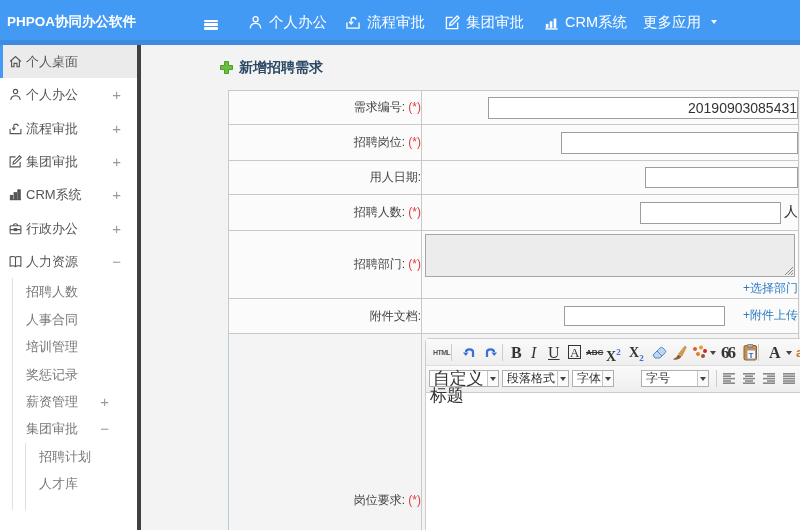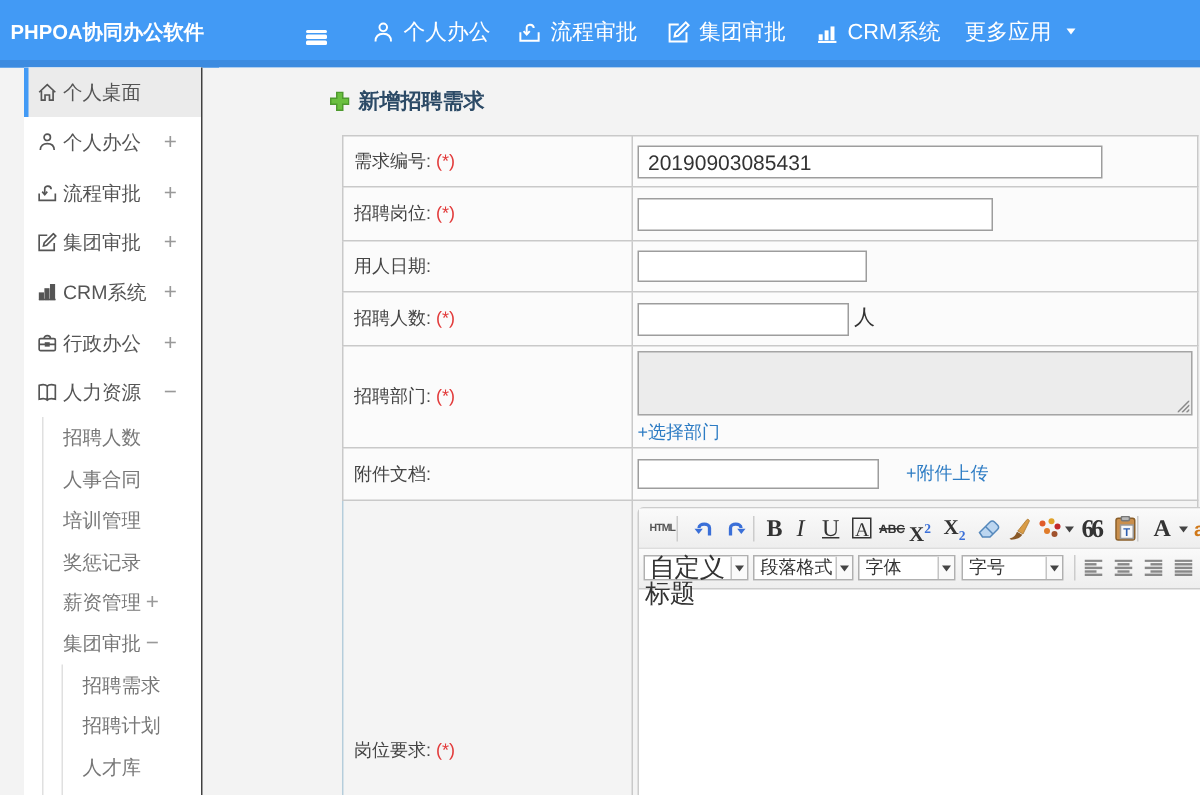--- a/index.html
+++ b/index.html
@@ -9,21 +9,21 @@
 
 #header { position:absolute; left:0; top:0; width:800px; height:45px; background:#429af5; }
 #header .bot { position:absolute; left:0; top:40px; width:800px; height:5px; background:#3c8be0; }
 #logo { position:absolute; left:7px; top:0; height:44px; line-height:44px; color:#fff; font-size:13.5px; font-weight:bold; }
 .nav { position:absolute; top:0; height:44px; color:#fff; font-size:14.5px; font-weight:normal; line-height:44px; }
 .nav svg { vertical-align:-3px; margin-right:6px; }
 #hamb { position:absolute; left:204px; top:19.5px; width:13.5px; }
 #hamb div { height:2.2px; background:#fff; margin-bottom:1.8px; border-radius:1px; }
 
 
-#sidebar { position:absolute; left:16px; top:45px; width:119px; height:485px; background:#fff; border-right:1px solid #404040; }
+#sidebar { position:absolute; left:0; top:45px; width:141px; height:485px; background:#fff; border-right:4px solid #404040; }
 .sitem { position:relative; height:33.35px; line-height:33.35px; font-size:13px; color:#555; }
 .sitem .ic { position:absolute; left:9px; top:10px; }
 .sitem .tx { position:absolute; left:26px; }
 .sitem .pm { position:absolute; right:16px; top:0; font-size:15px; color:#999; font-weight:normal; }
 .sitem.active { background:#ebebeb; border-left:3px solid #429af5; }
 .sitem.active .ic { left:6px; }
 .sitem.active .tx { left:23px; }
 .sub { border-left:1px solid #e0e0e0; margin-left:12px; }
 .subitem { position:relative; height:27.4px; line-height:27.4px; font-size:13px; color:#777; }
 .subitem .tx { position:absolute; left:13px; }
@@ -31,21 +31,21 @@
 .sub2 { border-left:1px solid #e0e0e0; margin-left:12px; padding-bottom:12px; }
 .sub2 .subitem .tx { left:13px; }
 
 
 #main { position:absolute; left:146px; top:45px; width:654px; height:485px; background:#f3f3f3; }
 #title { position:absolute; left:74px; top:14px; height:15px; font-size:14px; font-weight:bold; color:#2c4a66; }
 #title .plus { display:inline-block; vertical-align:-2px; margin-right:6px; }
 
 
 #ftable { position:absolute; left:82px; top:45px; border-collapse:collapse; background:#fbfbfb; }
-#ftable td { border:1px solid #c9c9c9; font-size:12px; color:#444; padding:0; }
+#ftable td { border:1px solid #c9c9c9; font-size:12px; color:#444; padding:0;text-align:right; }
 #ftable td.lab { width:193px; padding-left:7px; }
 #ftable td.val { width:377px; padding-left:3px; }
 .req { color:#e23b3b; }
 .inp { display:inline-block; background:#fff; border:1px solid #9d9d9d; height:22px; vertical-align:middle; font-size:14px; color:#333; line-height:20px; padding-left:6px; }
 .lnk { color:#2d7cc4; font-size:12px; }
 
 
 #editor { position:absolute; left:279px; top:293px; width:560px; border:1px solid #ccc; border-radius:4px; background:#f5f5f5; }
 #tb1 { height:27px; border-bottom:1px solid #ddd; background:linear-gradient(#fafafa,#eee); position:relative; }
 #tb2 { height:26px; background:linear-gradient(#fafafa,#eee); position:relative; }
@@ -172,23 +172,20 @@
       <div class="subitem">
           <span class="tx">薪资管理</span>
           <span class="pm">+</span>
         </div>
       <div class="subitem">
           <span class="tx">集团审批</span>
           <span class="pm">−</span>
         </div>
       <div class="sub2">
         <div class="subitem">
-            <span class="tx">招聘需求</span>
-          </div>
-        <div class="subitem">
             <span class="tx">招聘计划</span>
           </div>
         <div class="subitem">
             <span class="tx">人才库</span>
           </div>
       </div>
     </div>
   </div>
 
   <div id="main">
@@ -280,21 +277,21 @@
             <text x="5.8" y="13.5" font-size="7.5" font-weight="bold" fill="#2d5fb0" font-family="Liberation Sans">T</text>
           </svg>
         <span class="sep" style="left:332px;"></span>
         <span class="ti" style="left:343px;font-family:'Liberation Serif',serif;font-size:16px;font-weight:bold;">A</span>
         <span style="position:absolute;left:360px;top:12px;border:3.5px solid transparent;border-top:4px solid #444;"></span>
         <span class="ti" style="left:370px;font-size:13px;font-weight:bold;color:#d07818;">a</span>
       </div>
       <div id="tb2">
         <div class="sel" style="left:3px;width:70px;"><span style="padding-left:3px;font-size:17px;letter-spacing:-0.3px;">自定义标题</span><span class="dd"></span></div>
         <div class="sel" style="left:76px;width:67px;"><span style="padding-left:4px;">段落格式</span><span class="dd"></span></div>
-        <div class="sel" style="left:146px;width:65px;"><span style="padding-left:4px;">字体</span><span class="dd"></span></div>
+        <div class="sel" style="left:146px;width:42px;"><span style="padding-left:4px;">字体</span><span class="dd"></span></div>
         <div class="sel" style="left:215px;width:68px;"><span style="padding-left:4px;">字号</span><span class="dd"></span></div>
         <span class="sep" style="left:290px;top:4px;height:17px;"></span>
         <svg class="alico" style="left:297px;" width="12" height="11" viewBox="0 0 12 11" fill="#888">
             <rect x="0" y="0" width="12" height="1.6"></rect>
             <rect x="0" y="2.4" width="8" height="1.6"></rect>
             <rect x="0" y="4.8" width="12" height="1.6"></rect>
             <rect x="0" y="7.2" width="8" height="1.6"></rect>
             <rect x="0" y="9.4" width="12" height="1.6"></rect>
           </svg>
         <svg class="alico" style="left:317px;" width="12" height="11" viewBox="0 0 12 11" fill="#888">

